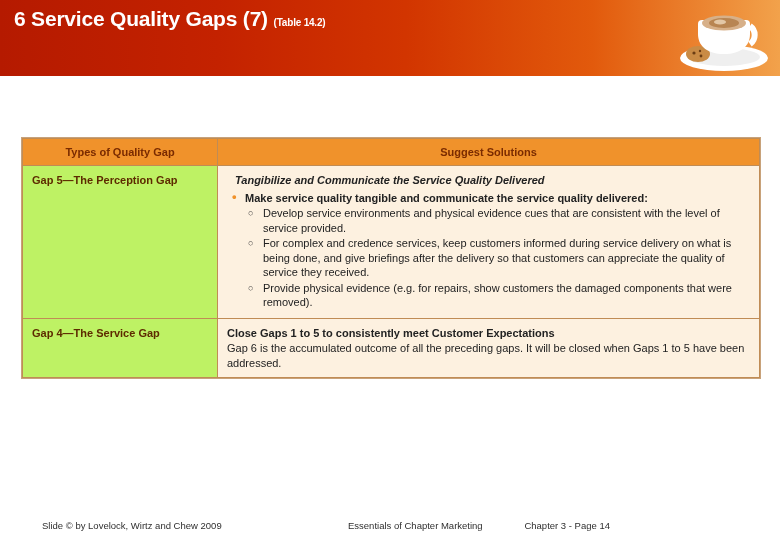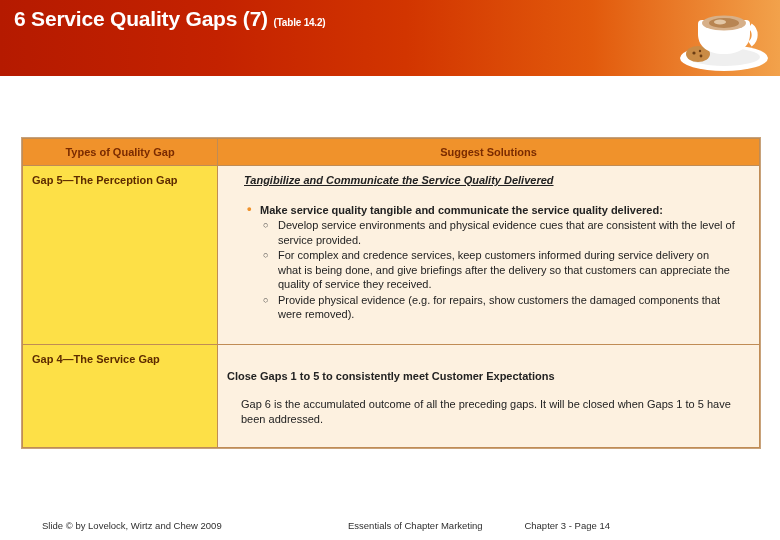--- a/index.html
+++ b/index.html
@@ -80,47 +80,46 @@
     font-size: 11px;
     font-weight: bold;
     text-align: center;
     padding: 8px 6px;
     height: 22px;
   }
   thead th.col-type { width: 195px; }
 
   tbody td.col-type {
     width: 195px;
-    background: #fde047;
+    background: #bef264;
     color: #5d2b00;
     font-size: 11px;
     font-weight: bold;
     line-height: 14px;
   }
   tbody td.col-sol {
     background: #fdf1e0;
     color: #2b2b2b;
     font-size: 11px;
     line-height: 14.5px;
   }
   .sol-head {
     font-style: italic;
     font-weight: bold;
     color: #222;
-    margin: 0 0 3px 17px;
-    text-decoration: underline;
+    margin: 0 0 3px 8px;
   }
   .sol-head-plain {
     font-weight: bold;
     color: #222;
-    margin: 17px 0 1px 0;
+    margin: 0 0 1px 0;
   }
   ul.bul {
     list-style: none;
-    margin: 15px;
+    margin: 0;
     padding: 0;
   }
   ul.bul > li {
     position: relative;
     padding-left: 18px;
     margin-bottom: 1px;
     font-weight: bold;
     color: #222;
   }
   ul.bul > li::before {
@@ -145,21 +144,21 @@
   }
   ul.sub > li::before {
     content: "\25CB";
     position: absolute;
     left: 3px;
     top: 0;
     font-size: 9px;
     color: #444;
   }
   .plain-para {
-    margin: 14px;
+    margin: 0;
     font-weight: normal;
     color: #222;
   }
 
   
   .footer {
     position: absolute;
     left: 0;
     top: 520px;
     width: 652px;

